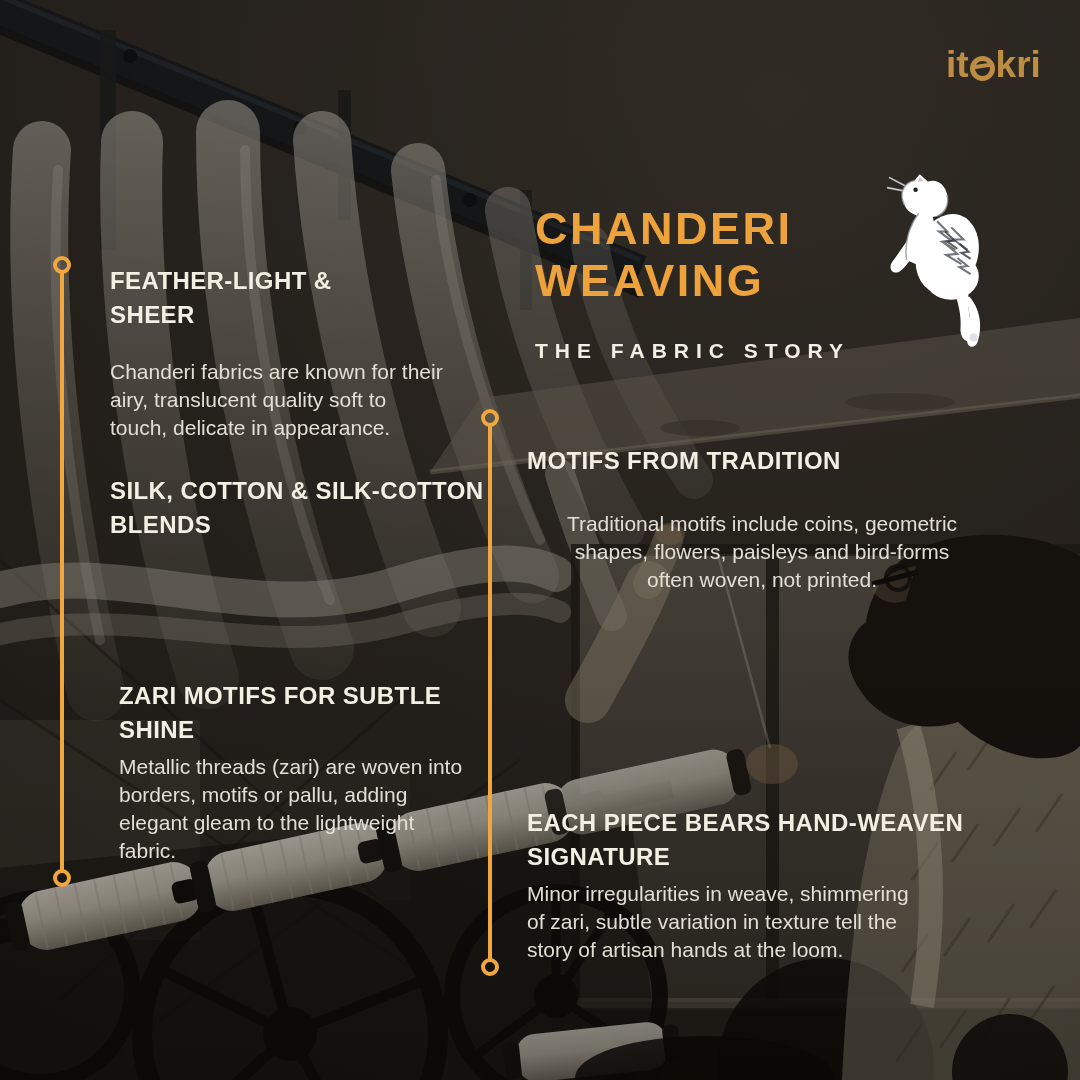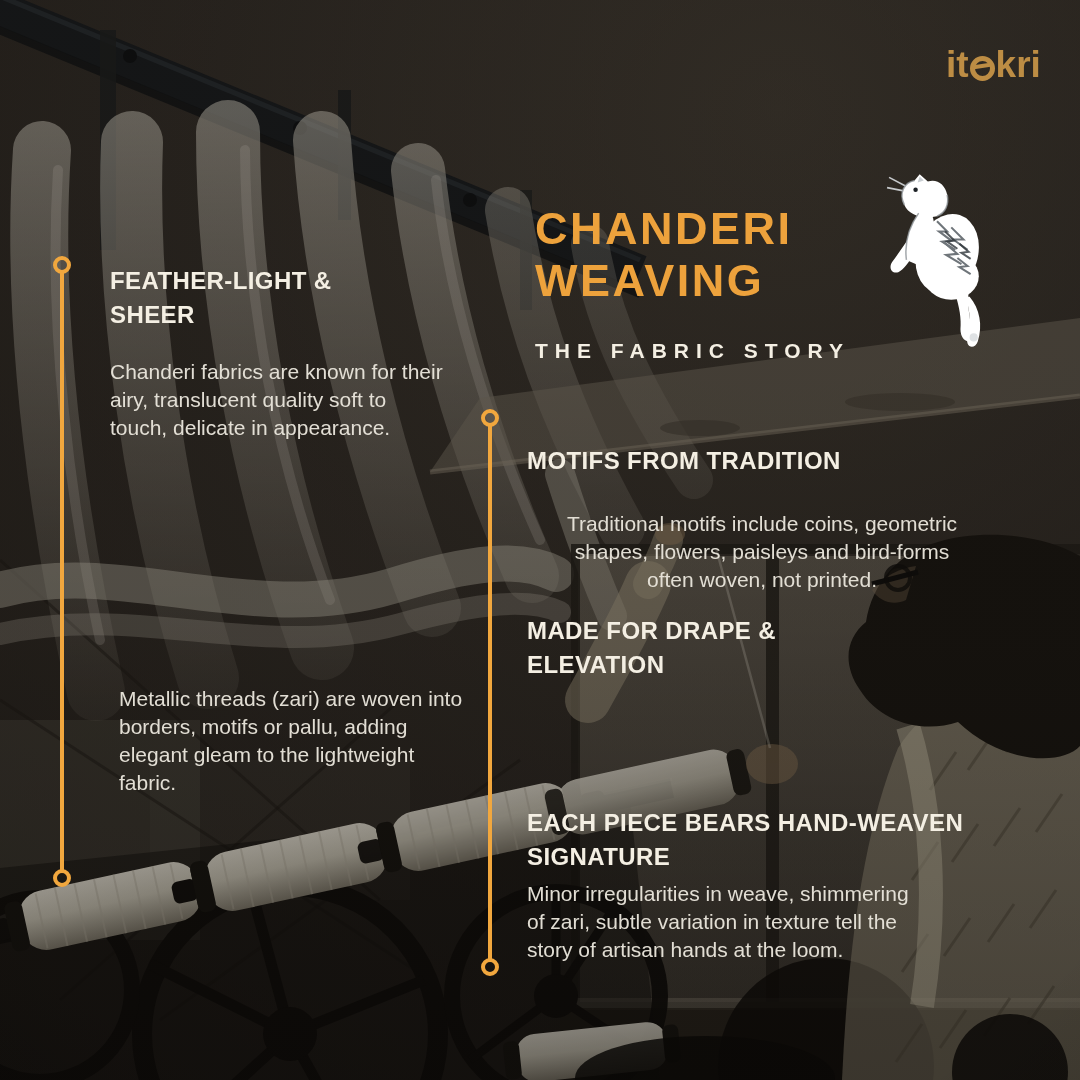--- a/index.html
+++ b/index.html
@@ -327,39 +327,41 @@
 
   <section class="left-col">
     <article class="sec ls1">
       <h2 class="sec-heading">FEATHER-LIGHT &amp;
 SHEER</h2>
       <p class="sec-body">Chanderi fabrics are known for their
 airy, translucent quality soft to
 touch, delicate in appearance.</p>
     </article>
     <article class="sec ls2">
+      <h2 class="sec-heading">SILK, COTTON &amp; SILK-COTTON
+BLENDS</h2>
     </article>
     <article class="sec ls3">
+      <h2 class="sec-heading">ZARI MOTIFS FOR SUBTLE
+SHINE</h2>
       <p class="sec-body">Metallic threads (zari) are woven into
 borders, motifs or pallu, adding
 elegant gleam to the lightweight
 fabric.</p>
     </article>
   </section>
 
   <section class="right-col">
     <article class="sec rs1">
       <h2 class="sec-heading">MOTIFS FROM TRADITION</h2>
       <p class="sec-body">Traditional motifs include coins, geometric
 shapes, flowers, paisleys and bird-forms
 often woven, not printed.</p>
     </article>
     <article class="sec rs2">
-      <h2 class="sec-heading">MADE FOR DRAPE &amp;
-ELEVATION</h2>
     </article>
     <article class="sec rs3">
       <h2 class="sec-heading">EACH PIECE BEARS HAND-WEAVEN
 SIGNATURE</h2>
       <p class="sec-body">Minor irregularities in weave, shimmering
 of zari, subtle variation in texture tell the
 story of artisan hands at the loom.</p>
     </article>
   </section>
 

